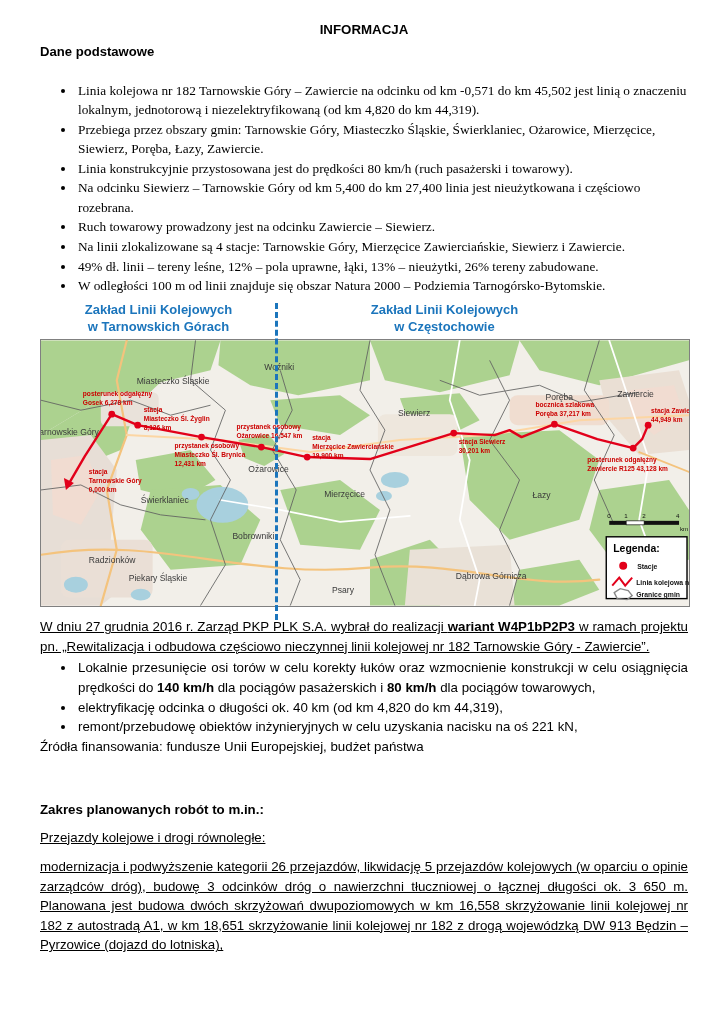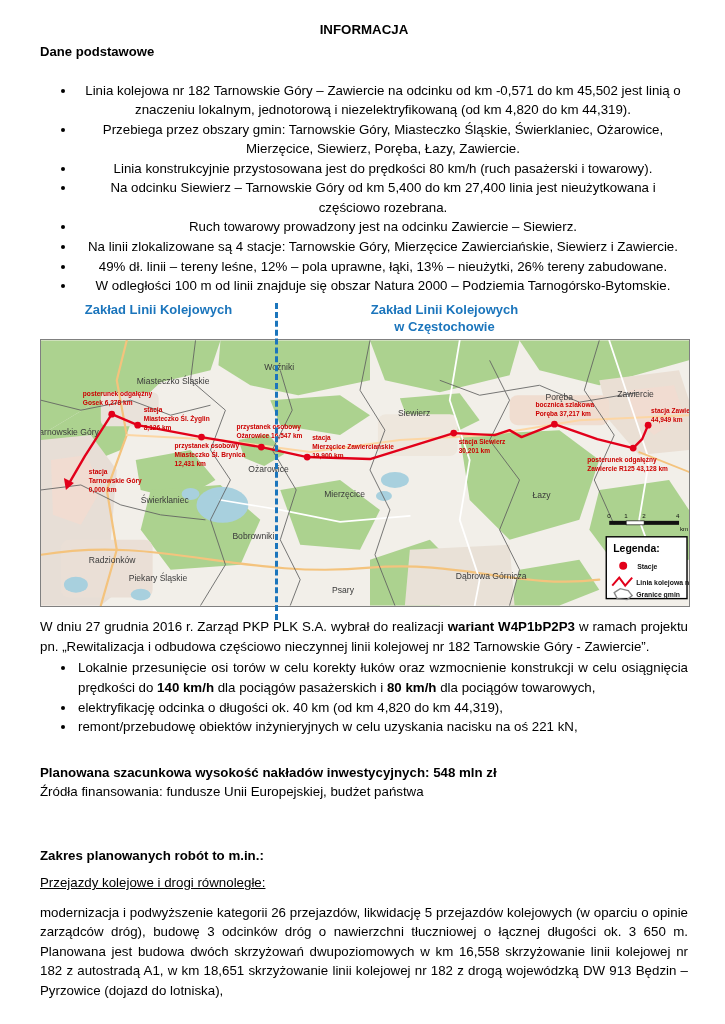--- a/index.html
+++ b/index.html
@@ -5,25 +5,25 @@
   html,body{margin:0;padding:0;background:#888;}
   .page{
     width:725px;height:1024px;background:#ffffff;color:#000;
     font-family:"Liberation Sans","DejaVu Sans",sans-serif;
     font-size:13.3px;line-height:1.47;
     box-sizing:border-box;padding:20px 37px 0 40px;
     position:relative;overflow:hidden;margin:0 auto;
   }
   .title{text-align:center;font-weight:bold;margin:0 0 2px 0;}
   .doc-heading{font-weight:bold;margin:0;font-size:13.1px;}
-  ul.facts{margin:20px 0 6px 0;padding-left:36px;text-align:center;}
+  ul.facts{margin:20px 0 6px 0;padding-left:36px;text-align:left;font-family:Liberation Serif, serif;}
   ul.facts li{margin:0;padding-left:2px;}
   ul.inv{margin:2px 0 0 0;padding-left:36px;text-align:justify;}
   ul.inv li{margin:0;padding-left:2px;}
-  .para{text-align:justify;margin:10px 0 0 0;}
+  .para{text-align:justify;margin:10px 0 0 0;text-decoration:underline;}
   .bold{font-weight:bold;}
   .underl{text-decoration:underline;}
   
   .map-figure{position:relative;width:572px;margin-top:4px;}
   .zlk-row{display:flex;margin-bottom:4px;}
   .zlk{color:#1b75bc;font-weight:bold;font-size:13px;line-height:1.3;text-align:center;}
   .zlk-left{width:237px;}
   .zlk-right{flex:1;}
   .divider{position:absolute;left:235px;top:1px;height:317px;border-left:3px dashed #1b75bc;z-index:5;}
   svg.map{display:block;border:1px solid #808080;background:#f2efe9;}
@@ -50,20 +50,21 @@
     <li>Ruch towarowy prowadzony jest na odcinku Zawiercie – Siewierz.</li>
     <li>Na linii zlokalizowane są 4 stacje: Tarnowskie Góry, Mierzęcice Zawierciańskie, Siewierz i Zawiercie.</li>
     <li>49% dł. linii – tereny leśne, 12% – pola uprawne, łąki, 13% – nieużytki, 26% tereny zabudowane.</li>
     <li>W odległości 100 m od linii znajduje się obszar Natura 2000 – Podziemia Tarnogórsko-Bytomskie.</li>
   </ul>
 
   <div class="map-figure">
     <div class="zlk-row">
       <div class="zlk zlk-left">
         <div>Zakład Linii Kolejowych</div>
+        <div>w Tarnowskich Górach</div>
       </div>
       <div class="zlk zlk-right">
         <div>Zakład Linii Kolejowych</div>
         <div>w Częstochowie</div>
       </div>
     </div>
     <div class="divider"></div>
 
     <svg class="map" width="648" height="266" viewBox="0 0 650 266">
 
@@ -223,20 +224,19 @@
   </div>
 
   <p class="para"><span>W dniu 27 grudnia 2016 r. Zarząd PKP PLK S.A. wybrał do realizacji </span><b>wariant W4P1bP2P3</b><span> w ramach projektu pn. „Rewitalizacja i odbudowa częściowo nieczynnej linii kolejowej nr 182 Tarnowskie Góry - Zawiercie”.</span></p>
 
   <ul class="inv">
     <li><span>Lokalnie przesunięcie osi torów w celu korekty łuków oraz wzmocnienie konstrukcji w celu osiągnięcia prędkości do </span><b>140 km/h</b><span> dla pociągów pasażerskich i </span><b>80 km/h</b><span> dla pociągów towarowych,</span></li>
     <li><span>elektryfikację odcinka o długości ok. 40 km (od km 4,820 do km 44,319),</span></li>
     <li><span>remont/przebudowę obiektów inżynieryjnych w celu uzyskania nacisku na oś 221 kN,</span></li>
   </ul>
 
-  <div class="bold mt26">Planowana szacunkowa wysokość nakładów inwestycyjnych: 548 mln zł</div>
   <div>Źródła finansowania: fundusze Unii Europejskiej, budżet państwa</div>
 
   <div class="bold" style="margin-top:44px;">Zakres planowanych robót to m.in.:</div>
   <div class="underl mt8">Przejazdy kolejowe i drogi równoległe:</div>
   <p class="para">modernizacja i podwyższenie kategorii 26 przejazdów, likwidację 5 przejazdów kolejowych (w oparciu o opinie zarządców dróg), budowę 3 odcinków dróg o nawierzchni tłuczniowej o łącznej długości ok. 3 650 m. Planowana jest budowa dwóch skrzyżowań dwupoziomowych w km 16,558 skrzyżowanie linii kolejowej nr 182 z autostradą A1, w km 18,651 skrzyżowanie linii kolejowej nr 182 z drogą wojewódzką DW 913 Będzin – Pyrzowice (dojazd do lotniska),</p>
 
 </div>
 
 </body></html>

